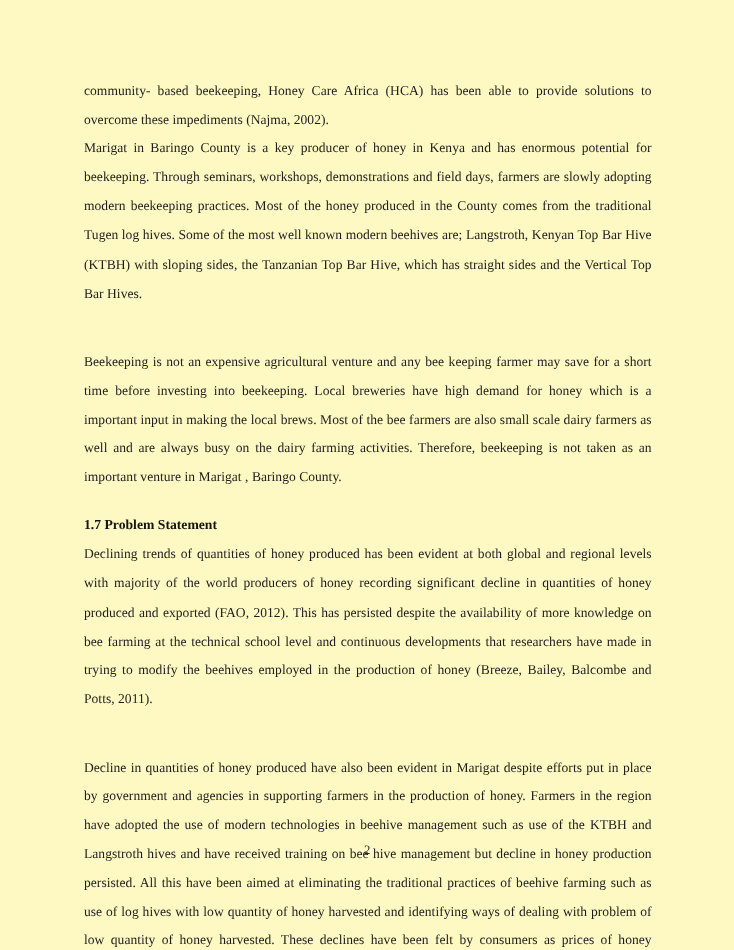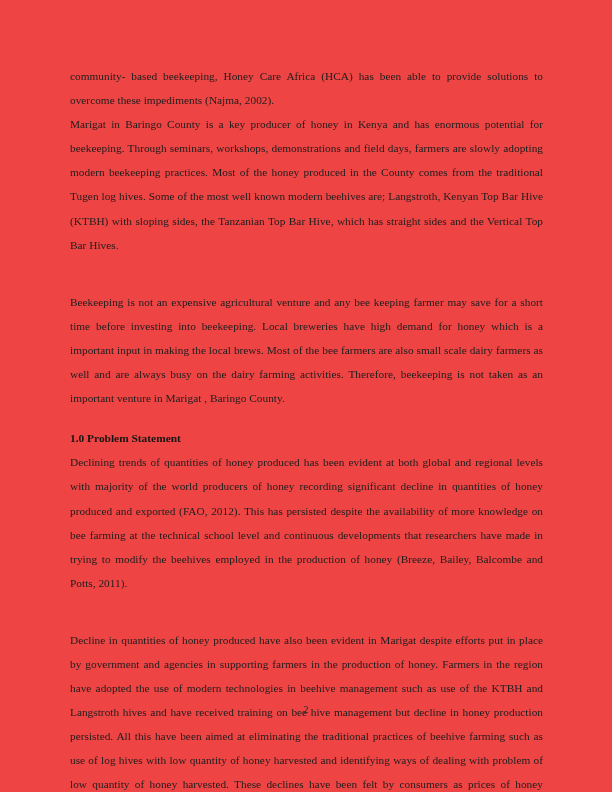--- a/index.html
+++ b/index.html
@@ -13,21 +13,21 @@
     position: relative;
     font-family: "Liberation Serif", "DejaVu Serif", serif;
     color: #1c1c1c;
     overflow: hidden;
   }
   .page {
     position: absolute;
     left: 0; top: 0;
     width: 612px;
     height: 792px;
-    background: #ef4444;
+    background: #fef9c3;
   }
   .text-block {
     position: absolute;
     left: 70px;
     top: 64px;
     width: 473px;
   }
   p.para {
     margin: 0;
     padding: 0;
@@ -69,18 +69,18 @@
   }
 </style>
 </head>
 <body>
 
 <div class="page">
   <div class="text-block" id="text-block">
       <p class="para tight">community- based beekeeping, Honey Care Africa (HCA) has been able to provide solutions to overcome these impediments (Najma, 2002).</p>
       <p class="para tight">Marigat in Baringo County is a key producer of honey in Kenya and has enormous potential for beekeeping. Through seminars, workshops, demonstrations and field days, farmers are slowly adopting modern beekeeping practices. Most of the honey produced in the County comes from the traditional Tugen log hives. Some of the most well known modern beehives are; Langstroth, Kenyan Top Bar Hive (KTBH) with sloping sides, the Tanzanian Top Bar Hive, which has straight sides and the Vertical Top Bar Hives.</p>
       <p class="para gap">Beekeeping is not an expensive agricultural venture and any bee keeping farmer may save for a short time before investing into beekeeping. Local breweries have high demand for honey which is a important input in making the local brews. Most of the bee farmers are also small scale dairy farmers as well and are always busy on the dairy farming activities. Therefore, beekeeping is not taken as an important venture in Marigat , Baringo County.</p>
-      <h2 class="heading gap">1.0 Problem Statement</h2>
+      <h2 class="heading gap">1.7 Problem Statement</h2>
       <p class="para tight">Declining trends of quantities of honey produced has been evident at both global and regional levels with majority of the world producers of honey recording significant decline in quantities of honey produced and exported (FAO, 2012). This has persisted despite the availability of more knowledge on bee farming at the technical school level and continuous developments that researchers have made in trying to modify the beehives employed in the production of honey (Breeze, Bailey, Balcombe and Potts, 2011).</p>
       <p class="para gap">Decline in quantities of honey produced have also been evident in Marigat despite efforts put in place by government and agencies in supporting farmers in the production of honey. Farmers in the region have adopted the use of modern technologies in beehive management such as use of the KTBH and Langstroth hives and have received training on bee hive management but decline in honey production persisted. All this have been aimed at eliminating the traditional practices of beehive farming such as use of log hives with low quantity of honey harvested and identifying ways of dealing with problem of low quantity of honey harvested. These declines have been felt by consumers as prices of honey increased extremely.</p>
     </div>
   <div class="page-number">2</div>
 </div>
 
 </body></html>

